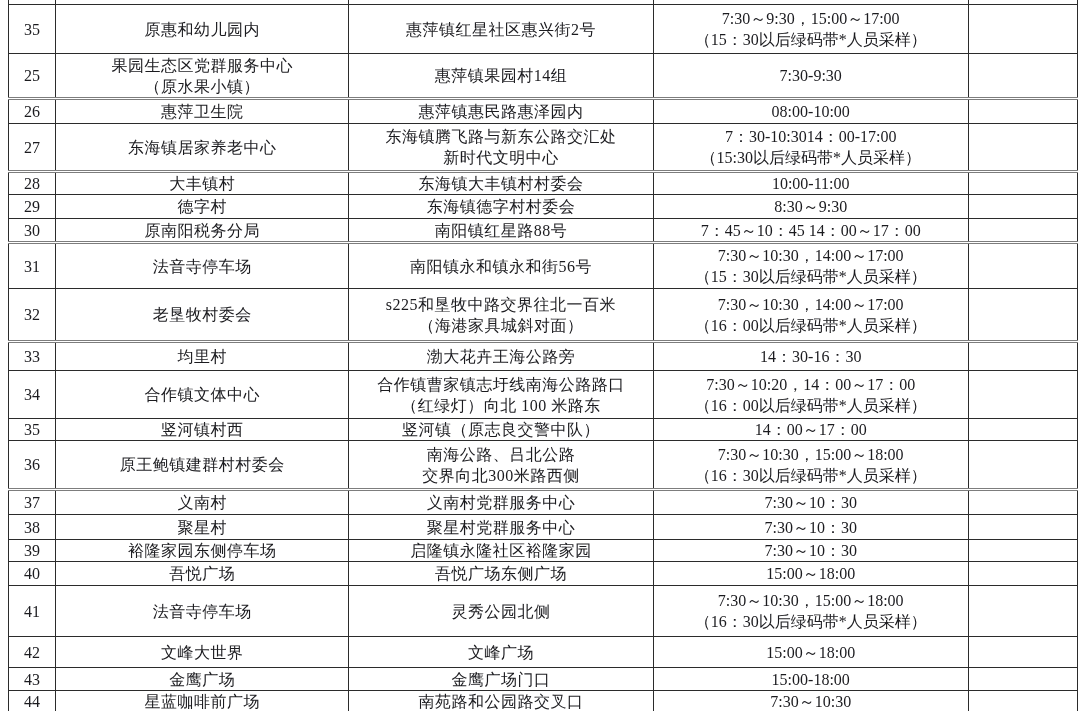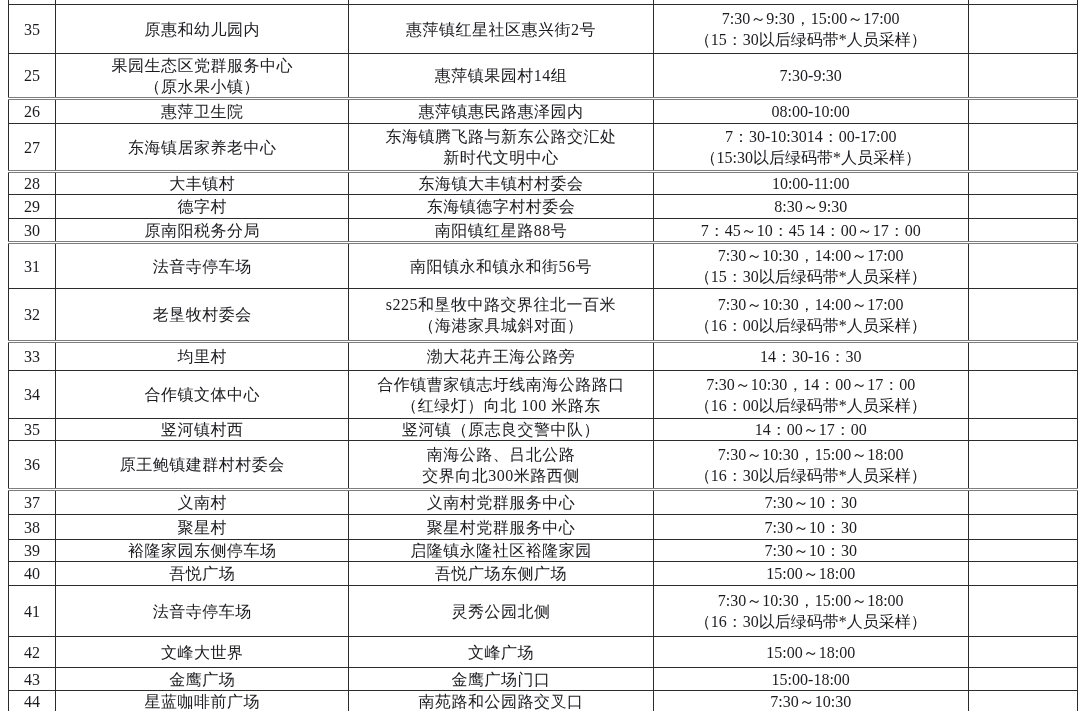--- a/index.html
+++ b/index.html
@@ -235,21 +235,21 @@
               <span class="text-line">34</span>
             </td>
             <td class="cell-name">
               <span class="text-line">合作镇文体中心</span>
             </td>
             <td class="cell-addr">
               <span class="text-line">合作镇曹家镇志圩线南海公路路口</span>
               <span class="text-line">（红绿灯）向北 100 米路东</span>
             </td>
             <td class="cell-time">
-              <span class="text-line">7:30～10:30，14：00～17：00</span>
+              <span class="text-line">7:30～10:20，14：00～17：00</span>
               <span class="text-line">（16：00以后绿码带*人员采样）</span>
             </td>
             <td class="cell-empty"></td>
           </tr>
           <tr style="height: 17px;">
             <td class="cell-no">
               <span class="text-line">35</span>
             </td>
             <td class="cell-name">
               <span class="text-line">竖河镇村西</span>

